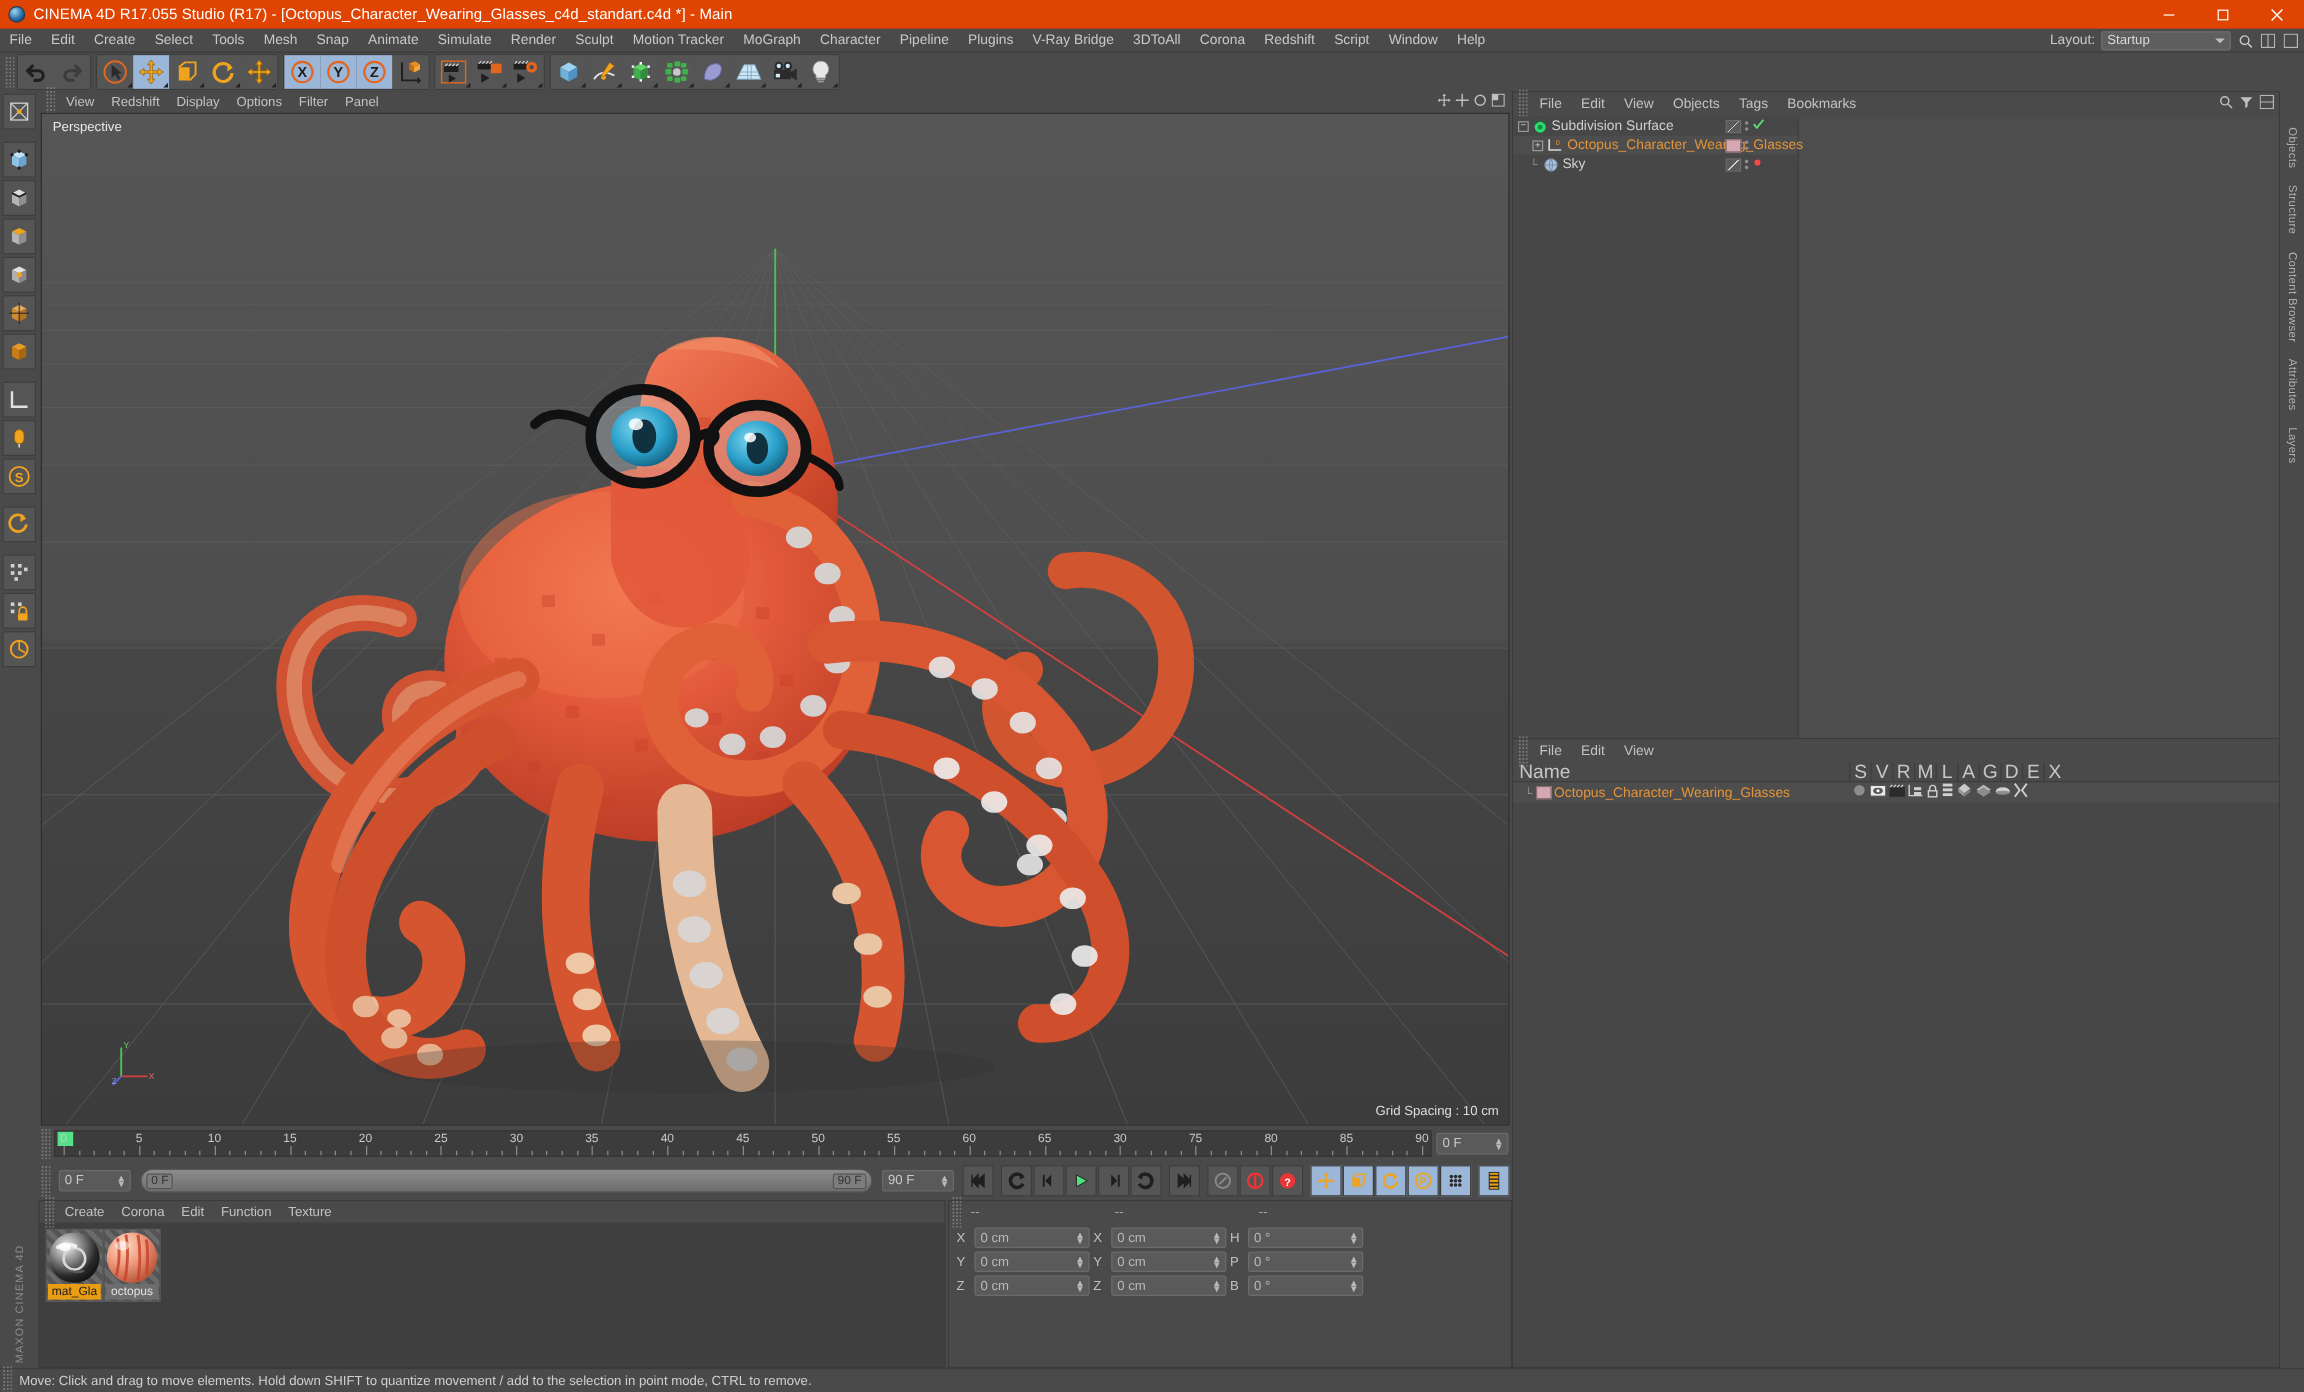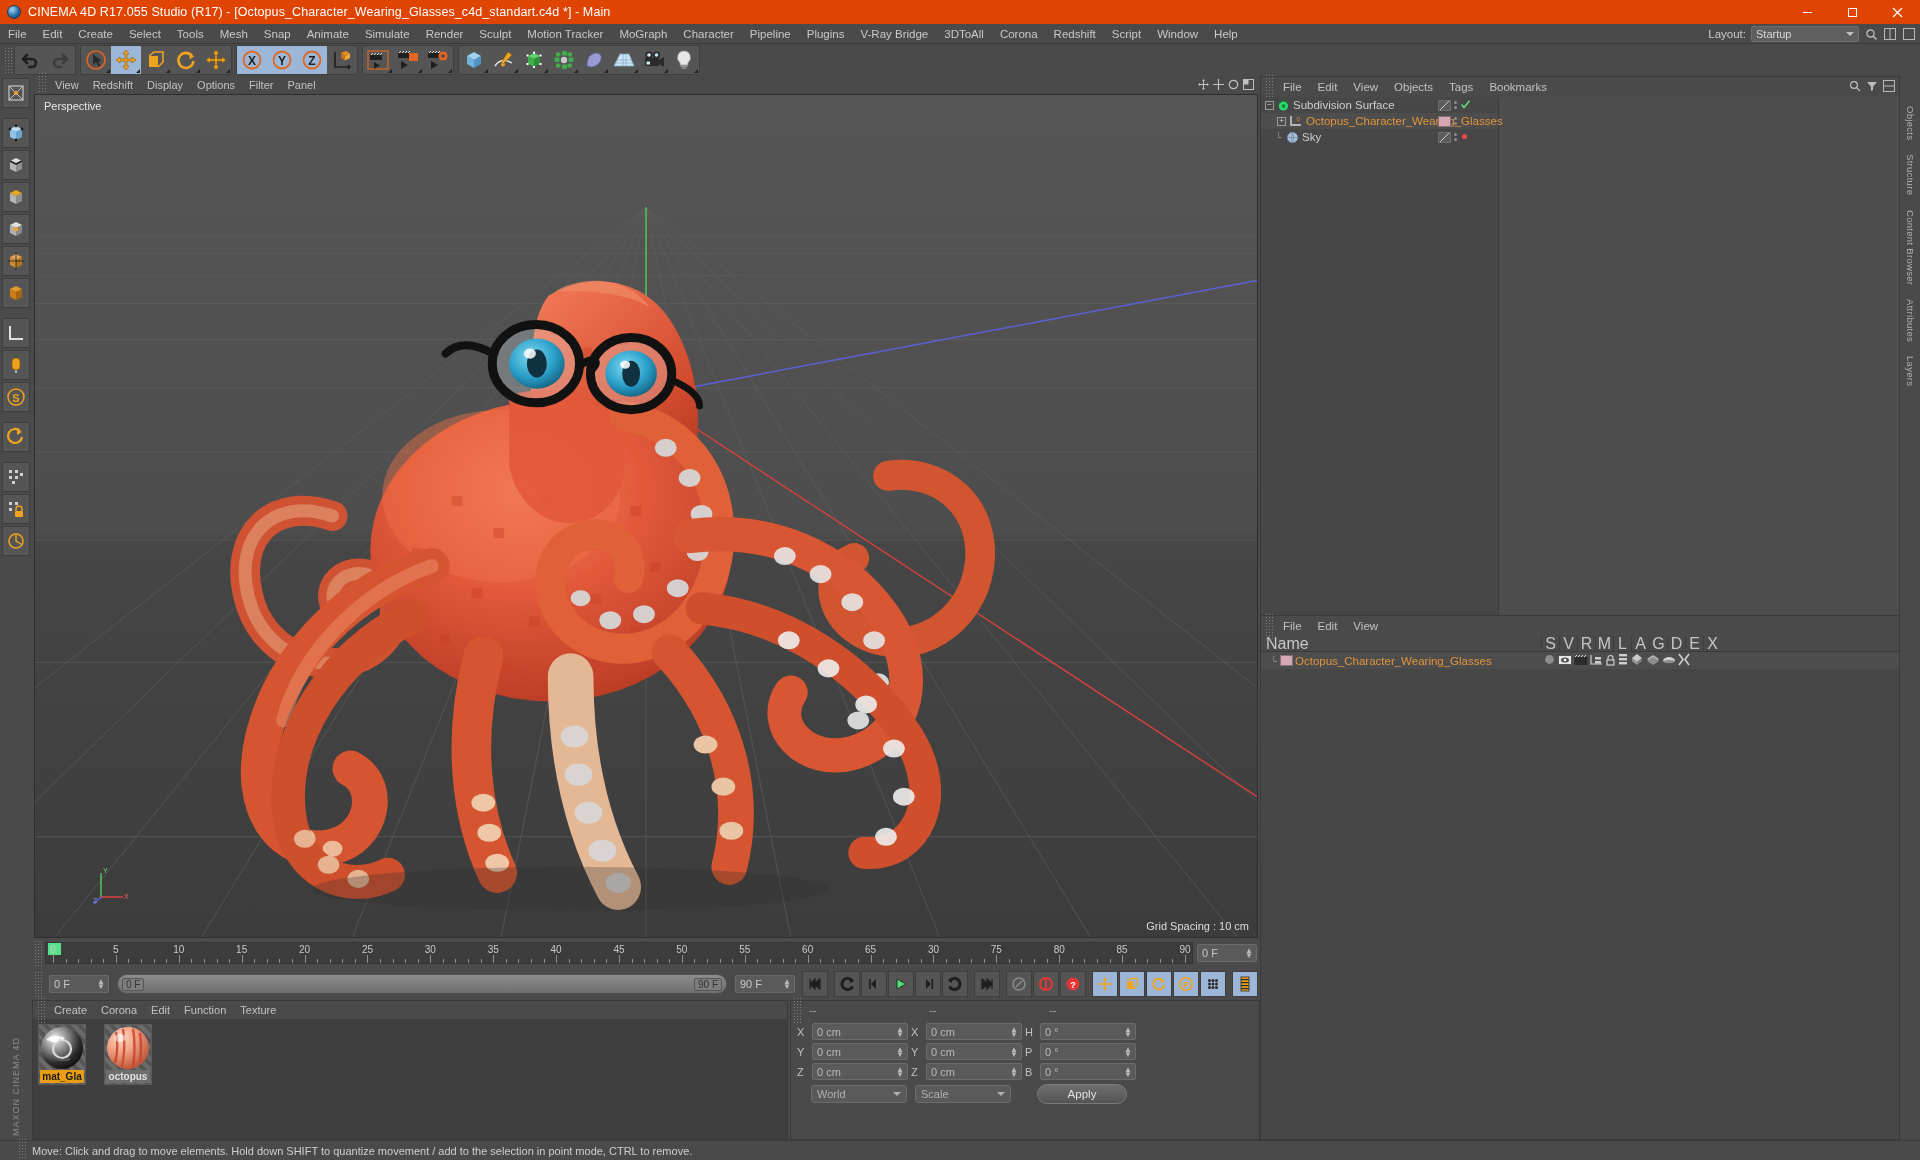--- a/index.html
+++ b/index.html
@@ -148,21 +148,21 @@
     width: 26px; height: 26px; background: #555; border: 1px solid #3e3e3e;
     display: flex; align-items: center; justify-content: center;
   }
   .tp-group { display: flex; gap: 1px; margin: 0 2px; }
 
   
   .bottom { height: 140px; display: flex; flex: none; background: #4a4a4a; }
   .matman { flex: 1; display: flex; flex-direction: column; border: 1px solid #3a3a3a; margin-right: 2px; min-width: 0; }
   .mm-menubar { height: 18px; background: #4a4a4a; display: flex; align-items: center; padding-left: 2px; }
   .mm-item { color: #c2c2c2; font-size: 11px; padding: 0 7px; }
-  .mm-body { flex: 1; background: #3f3f3f; padding: 5px; display: flex; gap: 18px; align-items: flex-start; font-weight: bold; }
+  .mm-body { flex: 1; background: #3f3f3f; padding: 5px; display: flex; gap: 0; align-items: flex-start; }
   .mat {
     width: 48px; display: flex; flex-direction: column; align-items: center;
     background-image: repeating-linear-gradient(45deg,#6a6a6a 0 4px,#555 4px 8px);
     padding: 1px; border: 1px solid #5a5a5a;
   }
   .mat-sphere { width: 44px; height: 44px; border-radius: 50%; }
   .mat-name {
     width: 100%; text-align: center; font-size: 10px; padding: 1px 0;
     white-space: nowrap; overflow: hidden; text-overflow: clip;
   }
@@ -230,21 +230,21 @@
   .am-body { flex: 1; background: #474747; }
   .am-row { height: 17px; display: flex; align-items: center; position: relative; background: #4d4d4d; }
   .am-row .nm { color: #e3943a; font-size: 11.5px; margin-left: 2px; }
   .am-icons { position: absolute; left: 282px; display: flex; gap: 2px; align-items: center; }
 
   
   .dock { width: 20px; flex: none; background: #4a4a4a; display: flex; flex-direction: column; align-items: center; padding-top: 30px; gap: 14px; }
   .dock-tab { writing-mode: vertical-rl; color: #b0b0b0; font-size: 9.5px; letter-spacing: .3px; }
 
   
-  .statusbar { height: 20px; background: #4a4a4a; display: flex; align-items: center; flex: none; border-top: 1px solid #3c3c3c; padding-left: 16px; }
+  .statusbar { height: 20px; background: #4a4a4a; display: flex; align-items: center; flex: none; border-top: 1px solid #3c3c3c; }
   .status-text { color: #cfcfcf; font-size: 11px; margin-left: 4px; }
 </style>
 </head>
 <body>
 
 <div class="app">
 
   <div class="titlebar">
     <div class="tb-logo"></div>
     <div class="tb-title">CINEMA 4D R17.055 Studio (R17) - [Octopus_Character_Wearing_Glasses_c4d_standart.c4d *] - Main</div>
@@ -1234,31 +1234,20 @@
               <div class="co-fld">
                 <span>0 cm</span>
                 <span class="spin">▲<br>▼</span>
               </div>
               <span class="co-lbl">B</span>
               <div class="co-fld">
                 <span>0 °</span>
                 <span class="spin">▲<br>▼</span>
               </div>
             </div>
-            <div class="co-bottom">
-              <div class="co-sel">
-                <span>World</span>
-                <span class="caret"></span>
-              </div>
-              <div class="co-sel">
-                <span>Scale</span>
-                <span class="caret"></span>
-              </div>
-              <div class="apply-btn">Apply</div>
-            </div>
           </div>
         </div>
       </div>
     </div>
 
     <div class="right">
 
       <div class="objman">
         <div class="panel-menubar">
           <div class="grip"></div>

